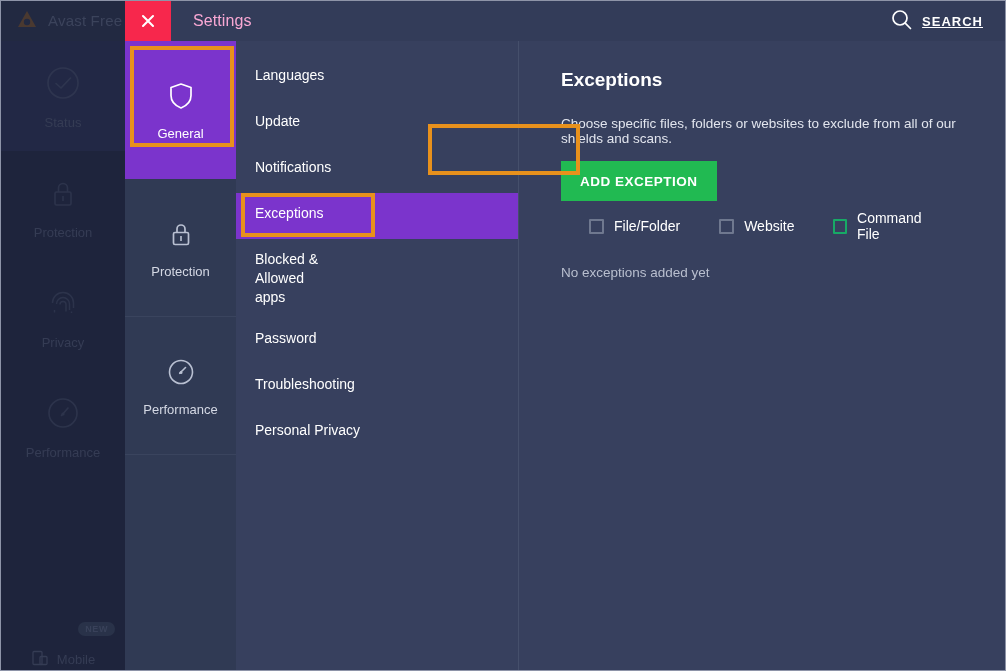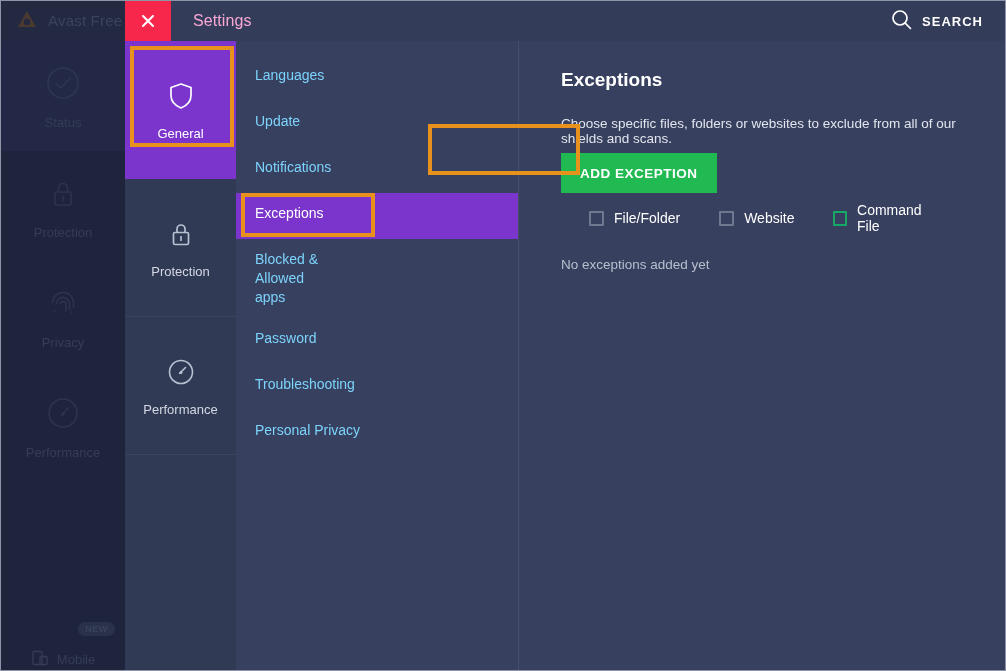--- a/index.html
+++ b/index.html
@@ -170,20 +170,21 @@
     display: flex;
     align-items: center;
     gap: 10px;
     cursor: pointer;
   }
   .search-label {
     color: #ffffff;
     font-size: 13px;
     letter-spacing: 1px;
     font-weight: bold;
+    text-decoration: underline;
   }
 
   
   .cat-col {
     position: absolute;
     left: 0; top: 40px;
     width: 111px;
     bottom: 0;
     background: #303a54;
     border-right: 1px solid #3c4660;
@@ -217,21 +218,21 @@
     width: 283px;
     bottom: 0;
     background: #37405e;
     border-right: 1px solid #454f6b;
     padding-top: 14px;
     box-sizing: border-box;
   }
   .sub-item {
     min-height: 24px;
     padding: 11px 0 11px 19px;
-    color: #7dd3fc;
+    color: #ffffff;
     font-size: 14px;
     line-height: 19px;
     cursor: pointer;
   }
   .sub-item.active {
     background: #7b34cc;
     color: #ffffff;
   }
 
   
@@ -248,21 +249,21 @@
     font-size: 19px;
     font-weight: bold;
     margin: 4px 0 0 0;
   }
   .pane-desc {
     color: #e2e5ee;
     font-size: 13.5px;
     margin: 25px 0 0 0;
   }
   .add-btn {
-    margin-top: 7px;
+    margin-top: 15px;
     display: inline-flex;
     align-items: center;
     justify-content: center;
     height: 40px;
     padding: 0 19px;
     background: #21ba52;
     color: #ffffff;
     font-size: 13.5px;
     letter-spacing: .5px;
     font-weight: bold;

